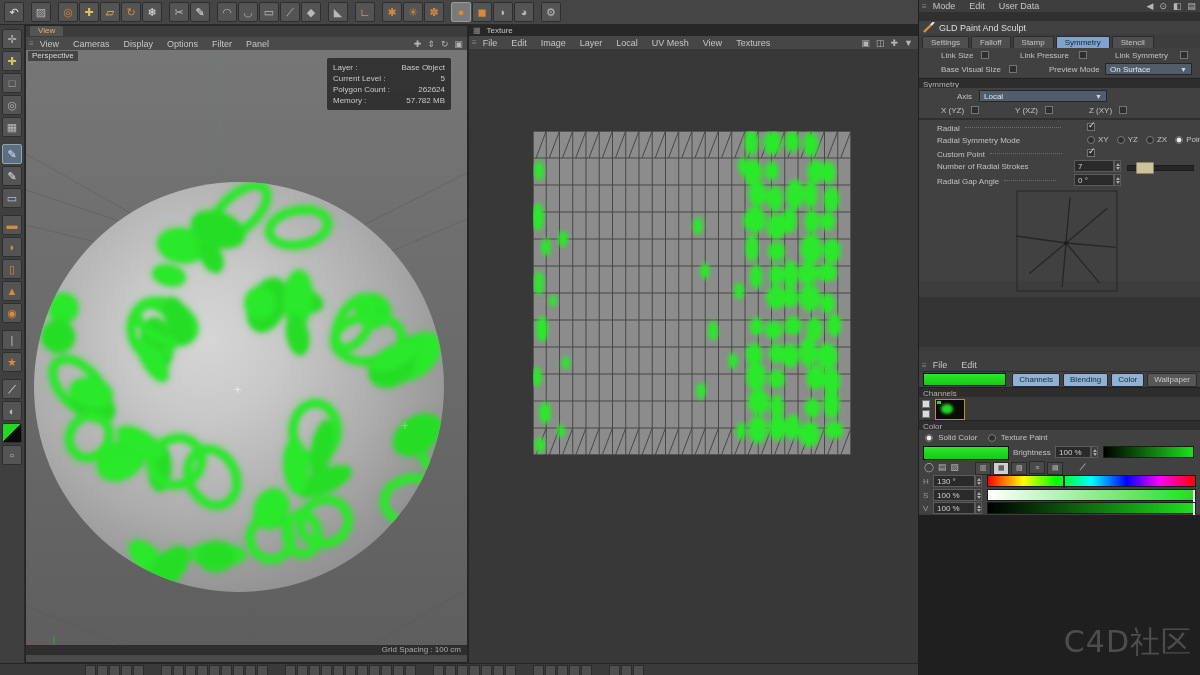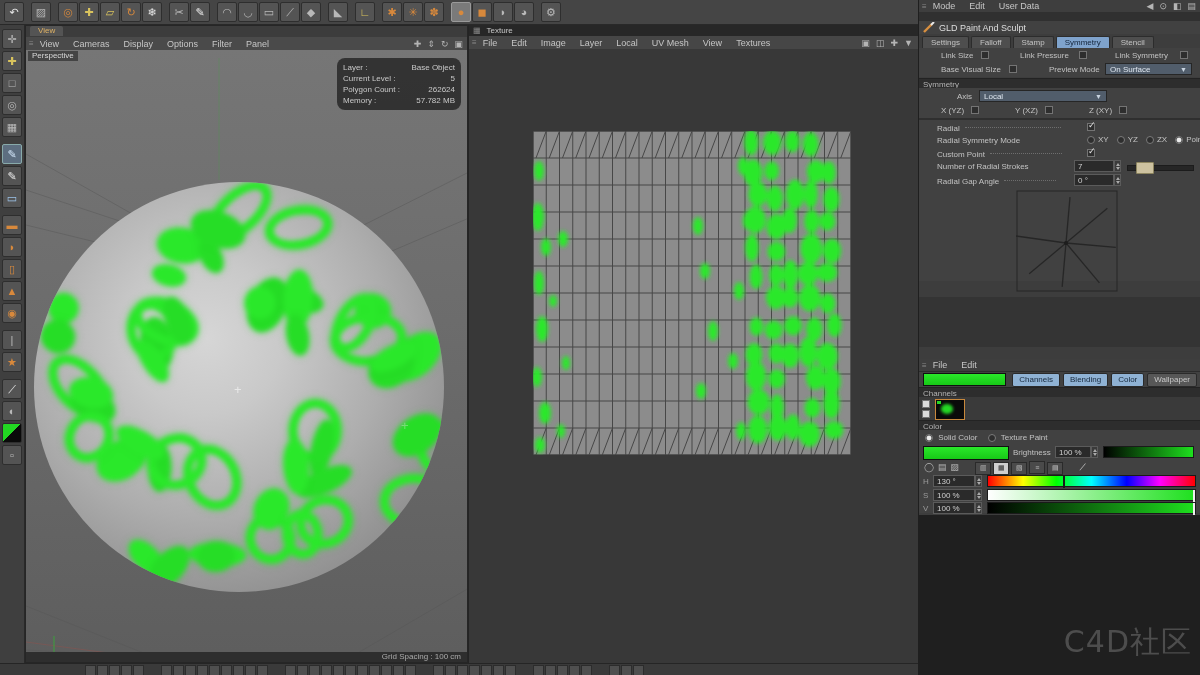--- a/index.html
+++ b/index.html
@@ -51,24 +51,24 @@
   .rp-row .lbl{position:absolute;top:1px;white-space:nowrap}
   
   #viewport{left:25px;top:25px;width:443px;height:638px;background:#4a4a4a;border:1px solid #262626;box-sizing:border-box}
   #vp-canvas{position:absolute;left:0;top:24px;right:0;bottom:10px;
     background:linear-gradient(180deg,#767676 0%,#6c6c6c 45%,#5e5e5e 100%);overflow:hidden}
   .sphere{position:absolute;left:8px;top:132px;width:410px;height:410px;border-radius:50%;
     background:radial-gradient(circle at 42% 38%,#d6d6d6 0%,#c9c9c9 22%,#adadad 52%,#8f8f8f 78%,#787878 100%);
     overflow:hidden}
   .blobwrap{position:absolute;inset:0;filter:blur(2.6px)}
   .blob{position:absolute;border-radius:50%}
-  .infobox{position:absolute;right:6px;top:8px;width:112px;background:rgba(32,32,32,.78);
-    border-radius:8px;padding:4px 6px;font-size:8px;color:#c9c9c9;line-height:11px}
+  .infobox{position:absolute;right:16px;top:8px;width:112px;background:rgba(32,32,32,.78);
+    border-radius:2px;padding:4px 6px;font-size:8px;color:#c9c9c9;line-height:11px}
   .infobox .r{display:flex;justify-content:space-between}
-  .gridbar{position:absolute;left:0;right:0;bottom:0;height:10px;background:#2e2e2e;
+  .gridbar{position:absolute;left:0;right:0;bottom:7px;height:10px;background:#2e2e2e;
     color:#ababab;font-size:8px;text-align:right;padding-right:6px;line-height:10px}
   .cross{position:absolute;color:#ededed;font-size:13px;opacity:.85}
   
   #texwin{left:468px;top:25px;width:450px;height:650px;background:#383838;border-left:1px solid #242424;box-sizing:border-box}
   .titlebar{position:absolute;left:0;top:0;right:0;height:11px;background:#272727;color:#c8c8c8;
     font-size:8px;display:flex;align-items:center;padding-left:4px}
   .menubar{position:absolute;left:0;right:0;height:13px;background:#464646;display:flex;
     align-items:center;border-bottom:1px solid #2c2c2c}
   
   #rightpanel{left:918px;top:0;width:282px;height:675px;background:#3d3d3d;border-left:1px solid #1f1f1f;box-sizing:border-box}

